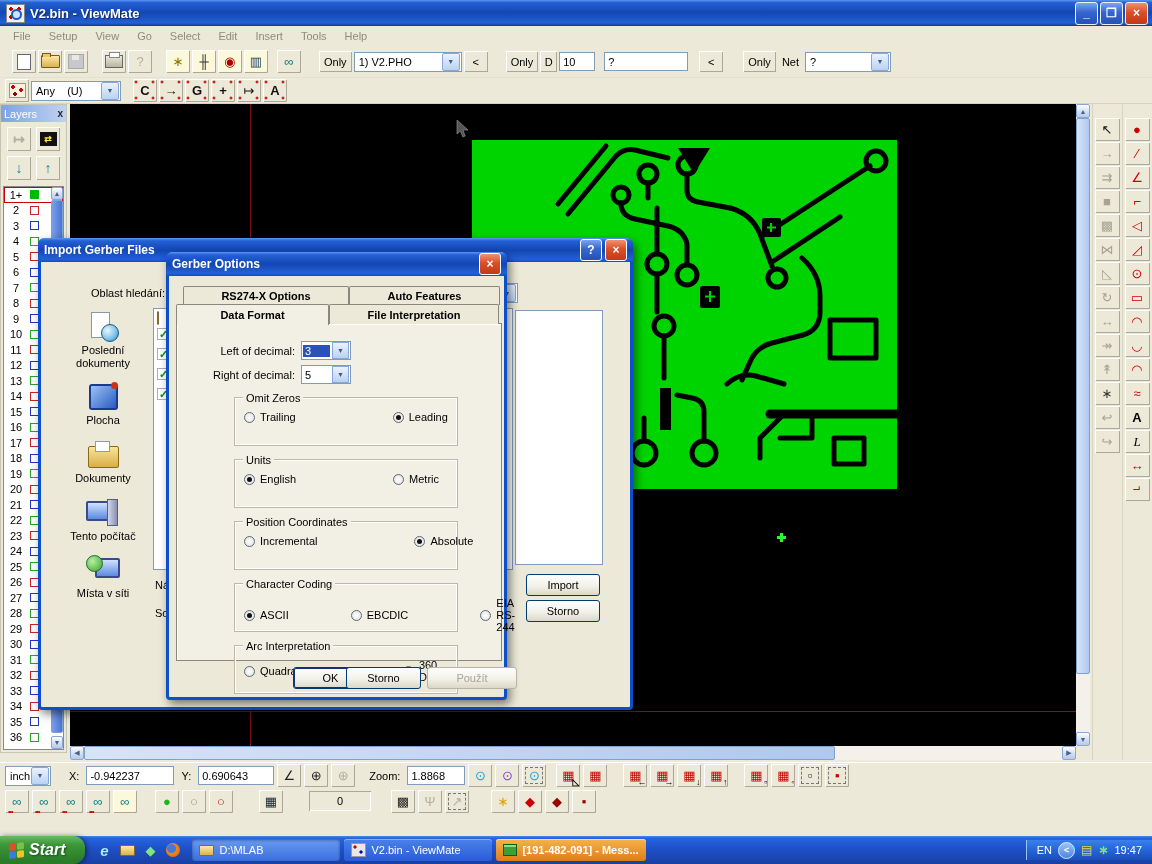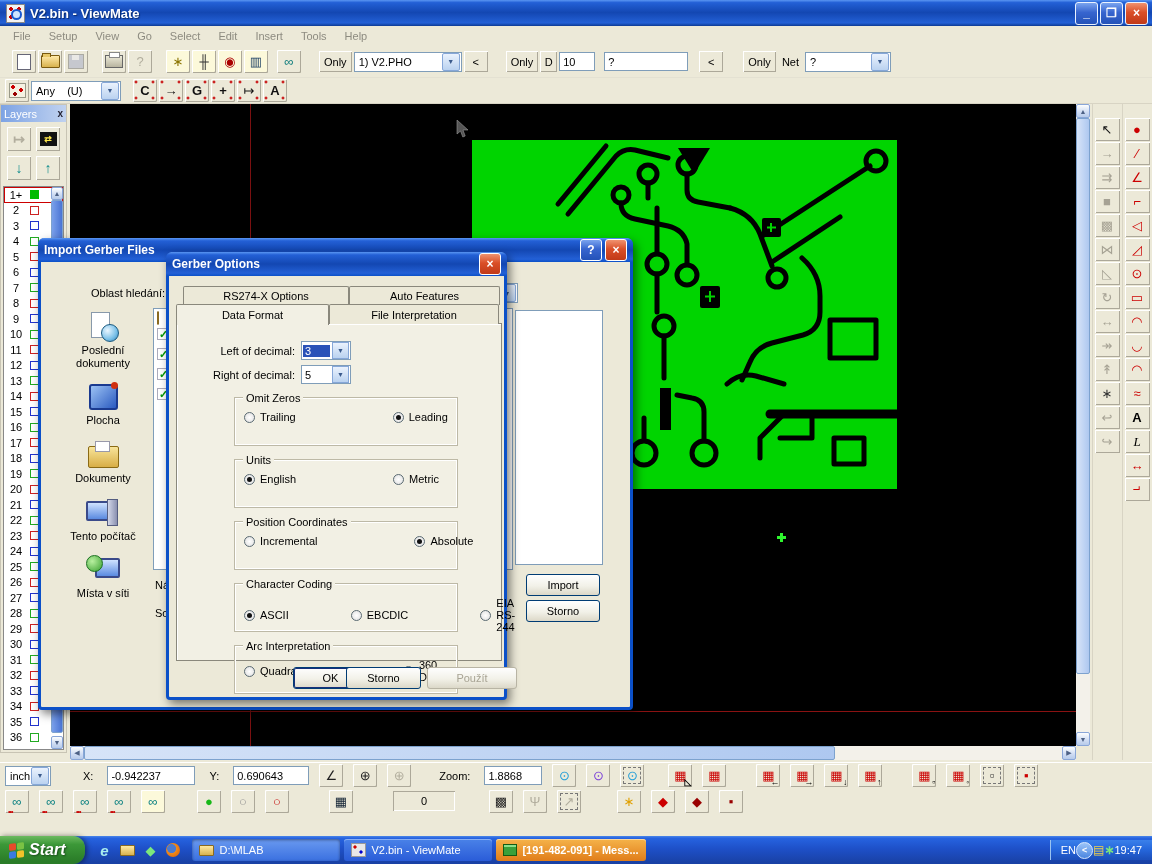--- a/index.html
+++ b/index.html
@@ -130,37 +130,37 @@
     background:radial-gradient(circle at 35% 35%,#b8f0a0,#3aa030);}
   .mi-folder{width:13px;height:9px;background:linear-gradient(#ffe9a0,#d8b250);border:1px solid #8a6a20;border-radius:1px;}
   .check-item{display:flex;align-items:center;height:20px;}
   .check-item .chk{color:#0a9a0a;font-weight:bold;font-size:11px;background:#fff;border:1px solid #aab;padding:0 1px;line-height:10px;}
   .xpbtn{display:flex;align-items:center;justify-content:center;border:1px solid #003c74;border-radius:3px;box-sizing:border-box;
     background:linear-gradient(180deg,#fefefe,#f2f1e8 55%,#dcd8c8);font-size:11px;}
   .xpbtn.default{box-shadow:0 0 0 1px #17307a inset;margin-left:28px;}
   .xpbtn.disabled{color:#a8a494;border-color:#b8b4a4;}
   
   .tab{display:flex;align-items:center;justify-content:center;border:1px solid #8a887c;border-bottom:none;background:#ece9d8;box-sizing:border-box;
-    border-radius:2px 2px 0 0;}
+    border-radius:2px 2px 0 0;font-weight:bold;}
   .tab.active{background:#f2f0e4;position:relative;z-index:3;}
   .gbody{position:absolute;left:7px;top:71px;width:326px;height:338px;background:#f2f0e4;border:1px solid #8a887c;
     box-shadow:inset 1px 1px 0 #fff;box-sizing:border-box;}
   .decrow{position:absolute;height:19px;display:flex;align-items:center;}
   .declabel{width:110px;text-align:right;padding-right:6px;}
   .deccombo{width:50px;height:19px;display:flex;align-items:center;background:#fff;border:1px solid #7f9db9;box-sizing:border-box;}
   .deccombo .dv{flex:1;padding-left:3px;}
   .deccombo .dv.hlval{background:#2a52b8;color:#fff;margin:1px;padding-left:2px;}
   .grp{position:relative;border:1px solid #fff;outline:1px solid #bdb9a6;outline-offset:0;margin-bottom:15px;height:33px;padding:12px 0 0 8px;box-sizing:content-box;}
   .grp-title{position:absolute;left:7px;top:-7px;background:#f2f0e4;padding:0 3px;}
   .grp-opts{display:flex;align-items:center;}
   .ropt{display:flex;align-items:center;gap:5px;}
   .radio{width:11px;height:11px;border-radius:50%;border:1px solid #5a6a72;background:radial-gradient(#fff,#ddd);position:relative;box-sizing:border-box;flex:none;}
   .radio.on::after{content:"";position:absolute;left:2px;top:2px;width:5px;height:5px;border-radius:50%;background:#111;}
   
-  .sb{position:absolute;left:0;width:1152px;height:26px;background:#ece9d8;display:flex;align-items:center;padding-left:5px;gap:10px;box-sizing:border-box;}
+  .sb{position:absolute;left:0;width:1152px;height:26px;background:#ece9d8;display:flex;align-items:center;padding-left:5px;gap:3px;box-sizing:border-box;}
   .sb1{top:762px;border-top:1px solid #fff;}
   .sb2{top:788px;}
   
   .taskbar{position:absolute;left:0;top:836px;width:1152px;height:28px;display:flex;align-items:center;z-index:40;
     background:linear-gradient(180deg,#4a86e8 0%,#2663e0 8%,#1e50c8 45%,#1941a5 95%);}
   .start{height:28px;display:flex;align-items:center;gap:5px;padding:0 20px 0 9px;border-radius:0 12px 12px 0;color:#fff;
     font-weight:bold;font-style:italic;font-size:16px;text-shadow:1px 1px 2px #1a4a1a;
     background:linear-gradient(180deg,#6cba60 0%,#3c9838 30%,#2a7c28 90%);box-shadow:2px 0 5px rgba(0,0,0,.45);}
   .flag{width:15px;height:15px;display:grid;grid-template-columns:7px 7px;grid-template-rows:7px 7px;gap:1px;transform:skewY(-6deg);}
   .flag i{border-radius:1.5px;}
@@ -172,21 +172,21 @@
   .tasks{display:flex;align-items:center;gap:4px;flex:1;}
   .task{height:22px;min-width:148px;max-width:155px;border-radius:3px;display:flex;align-items:center;gap:5px;padding:0 7px;color:#fff;
     white-space:nowrap;overflow:hidden;box-sizing:border-box;}
   .task.normal{background:linear-gradient(180deg,#4a82e8,#2a5cd8);box-shadow:inset 0 1px 0 #8ab0f4;}
   .task.active{background:linear-gradient(180deg,#6a9af0,#3a70e0);box-shadow:inset 0 1px 3px rgba(0,0,20,.45);}
   .task.alert{background:linear-gradient(180deg,#f5b34a,#e07d1a);box-shadow:inset 0 1px 0 #ffd89a;font-weight:bold;}
   .mi-vm{width:13px;height:12px;background:
     radial-gradient(circle at 3px 3px,#c00 1.4px,transparent 1.8px),
     radial-gradient(circle at 9px 8px,#00c 1.4px,transparent 1.8px),#e8e8e8;border:1px solid #999;flex:none;}
   .mi-msg{width:12px;height:10px;background:#3aa03a;border:1px solid #145c14;box-shadow:inset 0 2px 0 #8ae08a;flex:none;}
-  .tray{height:20px;display:flex;align-items:center;padding:0 10px 0 10px;color:#fff;
+  .tray{height:20px;display:flex;align-items:center;gap:6px;padding:0 10px 0 10px;color:#fff;
     background:linear-gradient(180deg,#3a80ea 0%,#2668dd 45%,#1c50bc 95%);border-left:1px solid #9ac4f0;}
   .tray .chev{width:15px;height:15px;border-radius:50%;background:linear-gradient(#9cc4f8,#4a86e0);border:1px solid #d8e8ff;
     display:flex;align-items:center;justify-content:center;font-size:9px;font-weight:bold;color:#fff;}
   .tray .ticon{font-size:12px;}
 </style>
 </head>
 <body>
 
 <div class="screen">
 

